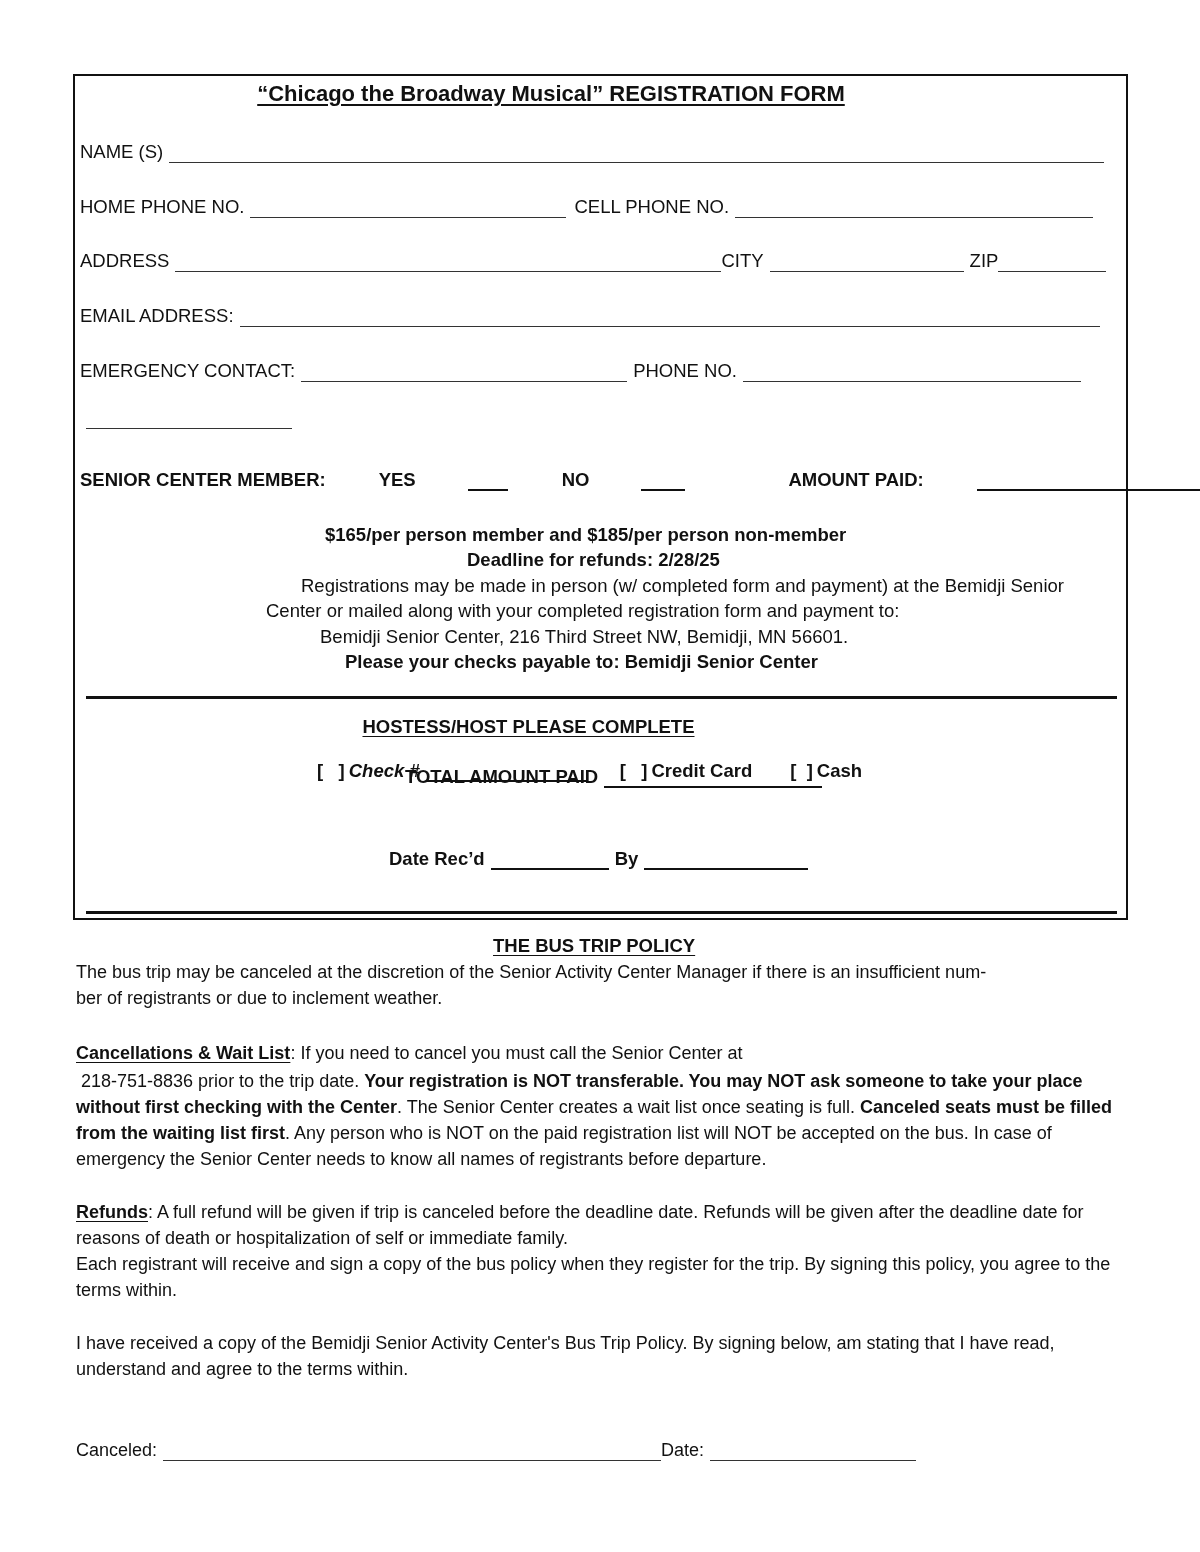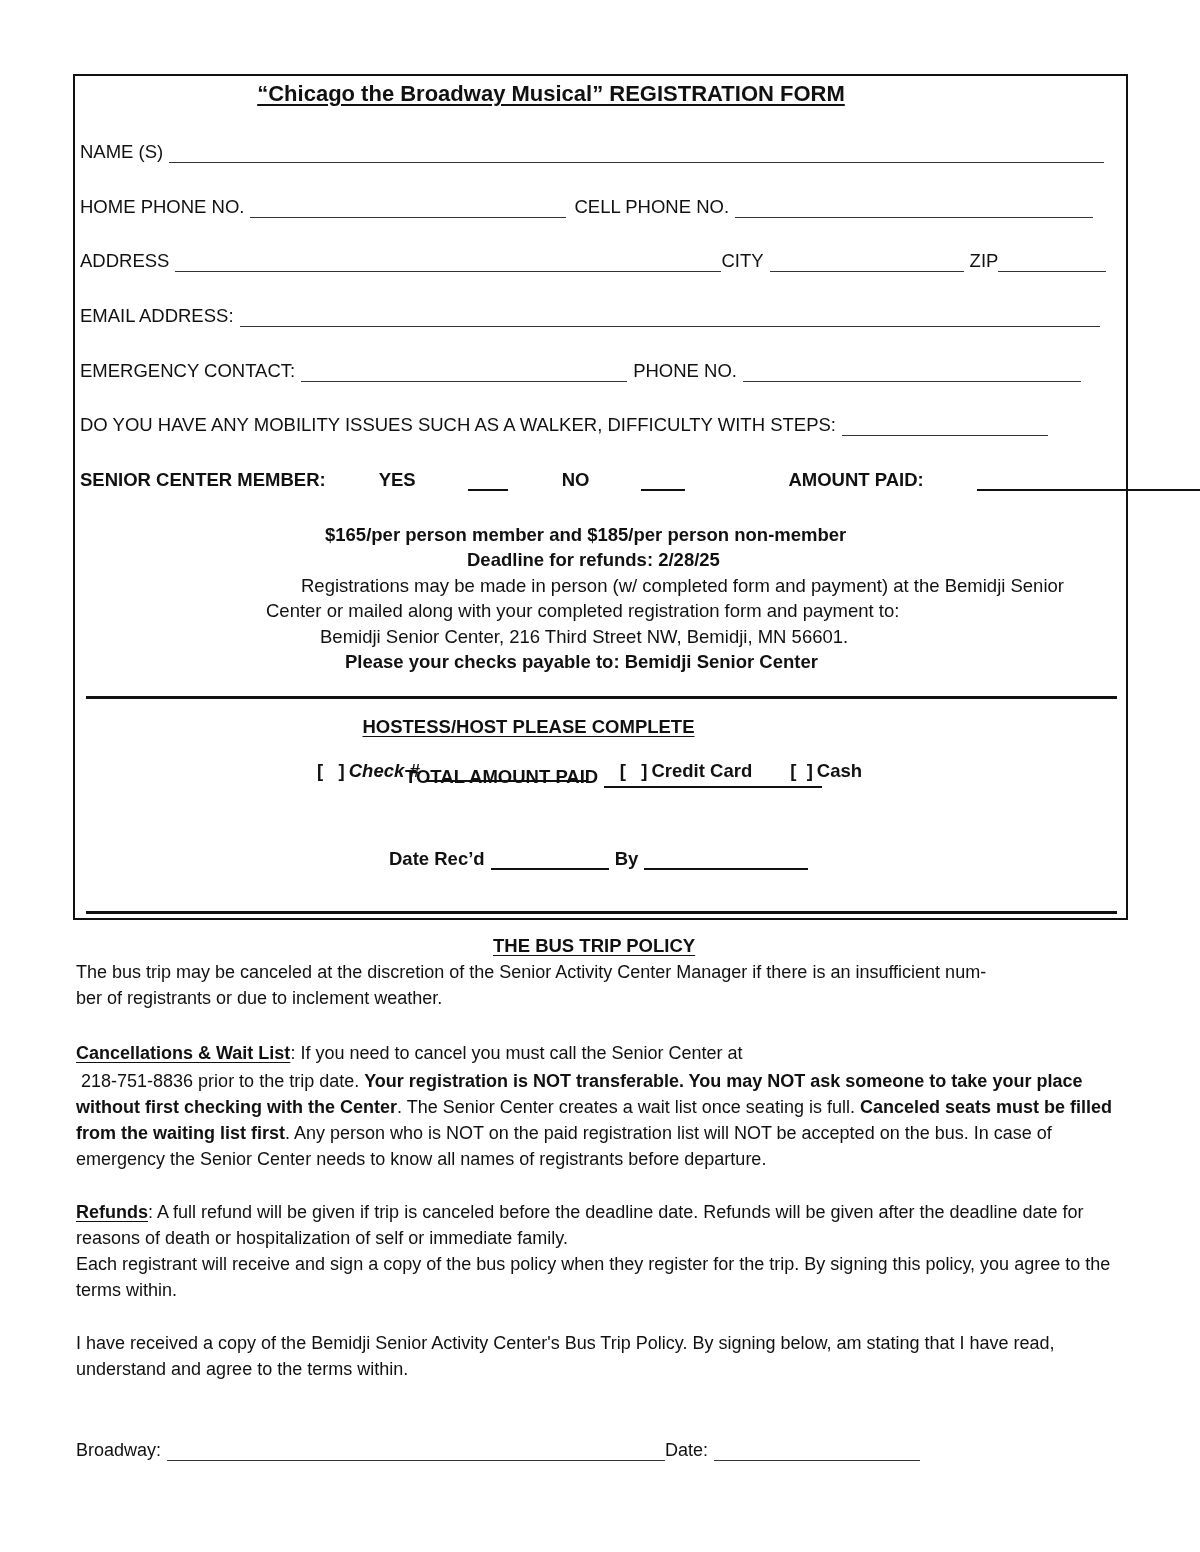--- a/index.html
+++ b/index.html
@@ -52,21 +52,20 @@
 </div>
 
 <div class="abs field fs18" style="left:80px;top:360px;">
   <span>EMERGENCY CONTACT:</span>
   <span class="blank" style="width:326px;margin-left:6px;"></span>
   <span style="margin-left:6px;">PHONE NO.</span>
   <span class="blank" style="width:338px;margin-left:6px;"></span>
 </div>
 
 <div class="abs field fs18" style="left:80px;top:414px;">
-  <span>DO YOU HAVE ANY MOBILITY ISSUES SUCH AS A WALKER, DIFFICULTY WITH STEPS:</span>
   <span class="blank" style="width:206px;margin-left:6px;"></span>
 </div>
 
 <div class="abs field fs18 bold" style="left:80px;top:469px;gap:47px;">
   <span>SENIOR CENTER MEMBER:</span>
   <span style="margin-left:6px;">YES</span>
   <span class="bblank" style="width:40px;margin-left:5px;"></span>
   <span style="margin-left:7px;">NO</span>
   <span class="bblank" style="width:44px;margin-left:5px;"></span>
   <span style="margin-left:56px;">AMOUNT PAID:</span>
@@ -120,17 +119,17 @@
 </div>
 
 <div class="para" style="top:1199px;">
   <span class="bold uline">Refunds</span><span>: A full refund will be given if trip is canceled before the deadline date. Refunds will be given after the deadline date for reasons of death or hospitalization of self or immediate family.</span>
 </div>
 <div class="para" style="top:1251px;">Each registrant will receive and sign a copy of the bus policy when they register for the trip. By signing this policy, you agree to the terms within.</div>
 
 <div class="para" style="top:1330px;">I have received a copy of the Bemidji Senior Activity Center's Bus Trip Policy. By signing below, am stating that I have read, understand and agree to the terms within.</div>
 
 <div class="abs field" style="left:76px;top:1440px;font-size:18px;">
-  <span>Broadway:</span>
+  <span>Canceled:</span>
   <span class="blank" style="width:498px;margin-left:6px;"></span>
   <span>Date:</span>
   <span class="blank" style="width:206px;margin-left:6px;"></span>
 </div>
 
 </body></html>

